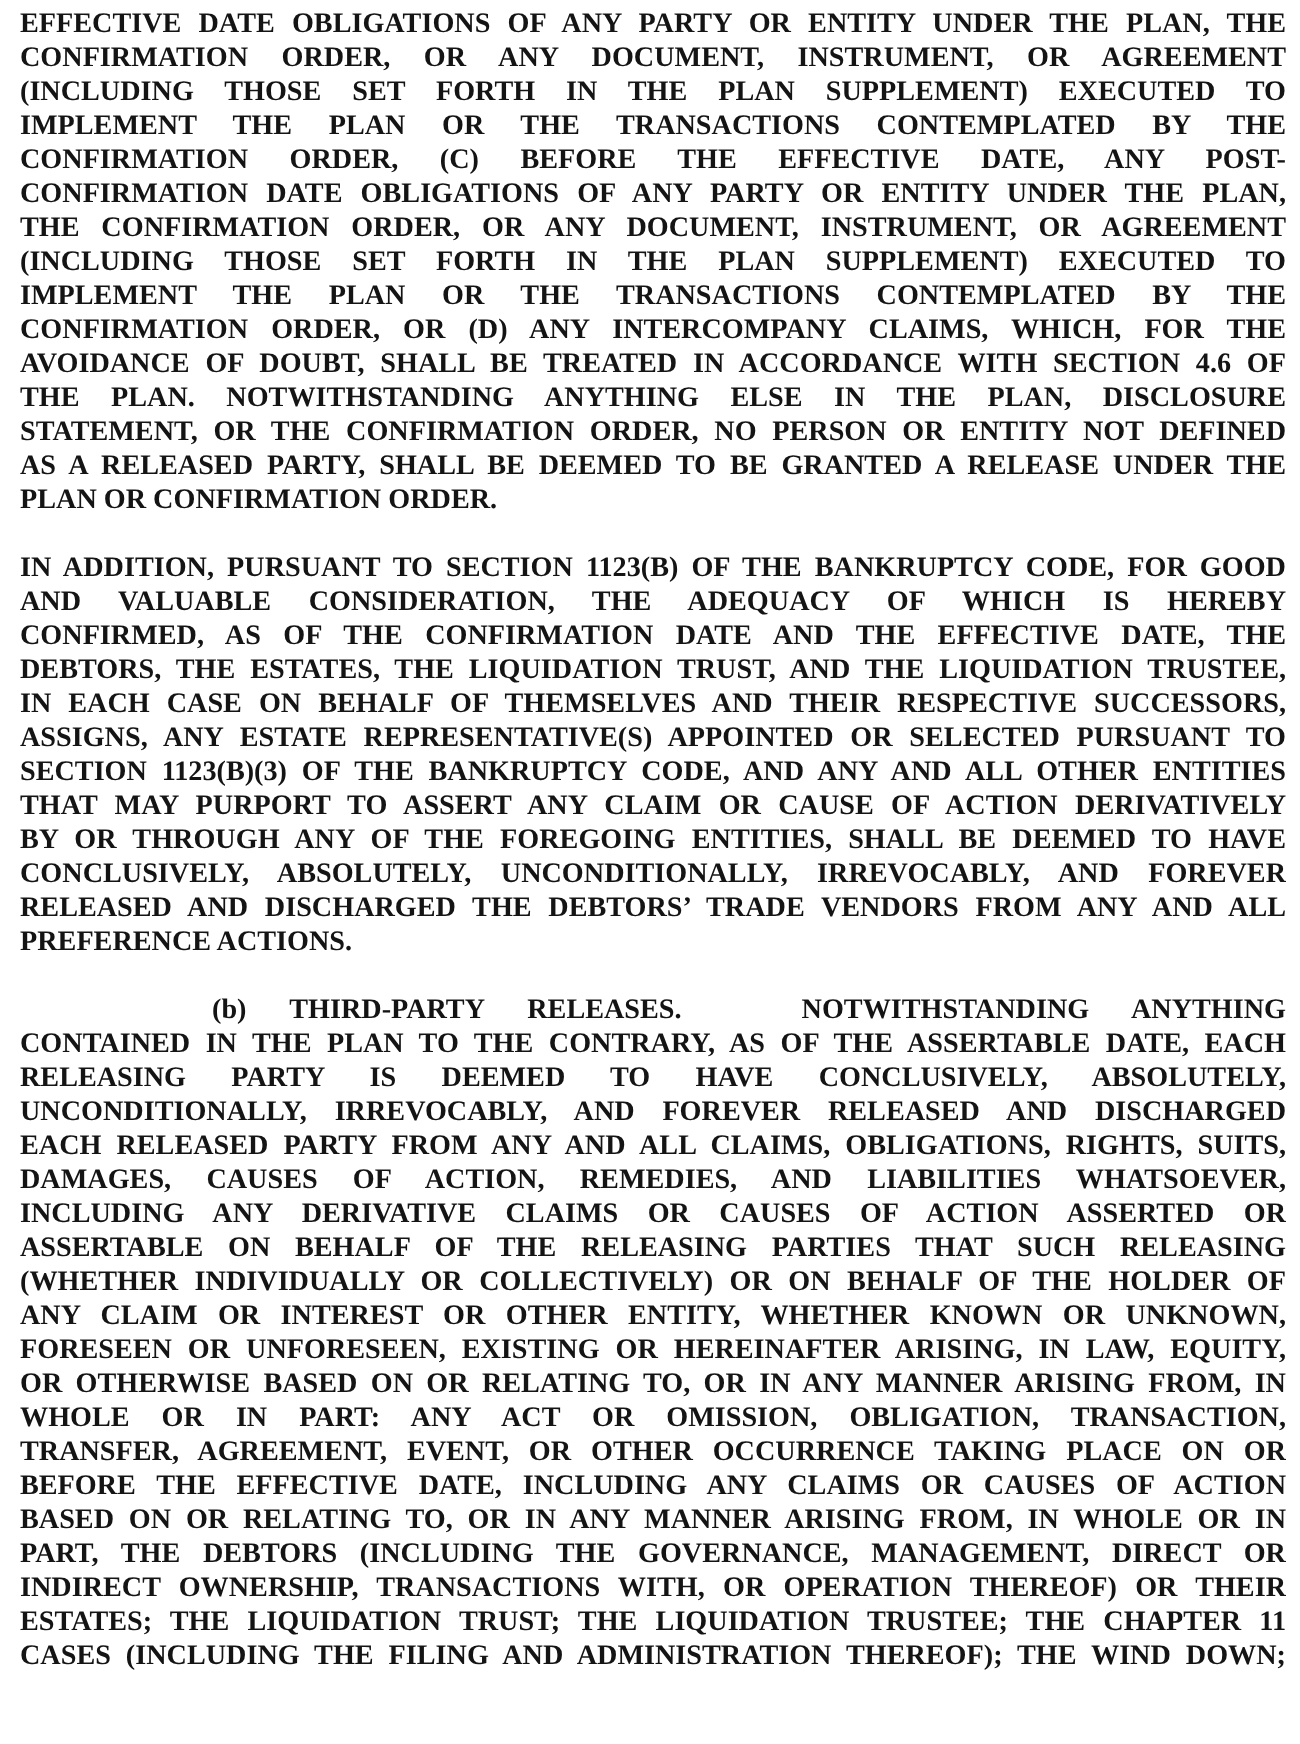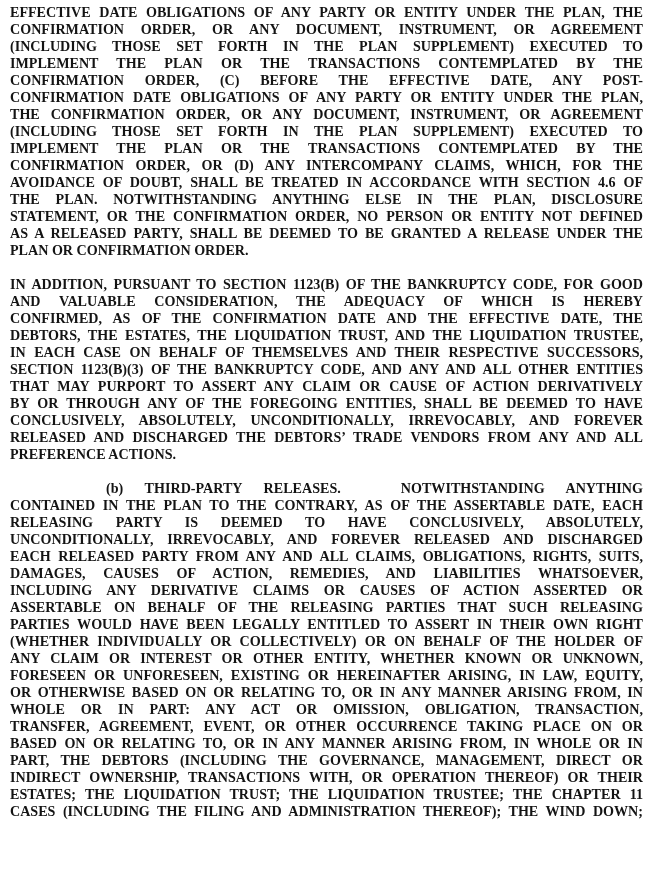--- a/index.html
+++ b/index.html
@@ -54,42 +54,43 @@
       <div class="line">STATEMENT, OR THE CONFIRMATION ORDER, NO PERSON OR ENTITY NOT DEFINED</div>
       <div class="line">AS A RELEASED PARTY, SHALL BE DEEMED TO BE GRANTED A RELEASE UNDER THE</div>
       <div class="line line-end">PLAN OR CONFIRMATION ORDER.</div>
     </div>
     <div class="para">
       <div class="line">IN ADDITION, PURSUANT TO SECTION 1123(B) OF THE BANKRUPTCY CODE, FOR GOOD</div>
       <div class="line">AND VALUABLE CONSIDERATION, THE ADEQUACY OF WHICH IS HEREBY</div>
       <div class="line">CONFIRMED, AS OF THE CONFIRMATION DATE AND THE EFFECTIVE DATE, THE</div>
       <div class="line">DEBTORS, THE ESTATES, THE LIQUIDATION TRUST, AND THE LIQUIDATION TRUSTEE,</div>
       <div class="line">IN EACH CASE ON BEHALF OF THEMSELVES AND THEIR RESPECTIVE SUCCESSORS,</div>
+      <div class="line">ASSIGNS, ANY ESTATE REPRESENTATIVE(S) APPOINTED OR SELECTED PURSUANT TO</div>
       <div class="line">SECTION 1123(B)(3) OF THE BANKRUPTCY CODE, AND ANY AND ALL OTHER ENTITIES</div>
       <div class="line">THAT MAY PURPORT TO ASSERT ANY CLAIM OR CAUSE OF ACTION DERIVATIVELY</div>
       <div class="line">BY OR THROUGH ANY OF THE FOREGOING ENTITIES, SHALL BE DEEMED TO HAVE</div>
       <div class="line">CONCLUSIVELY, ABSOLUTELY, UNCONDITIONALLY, IRREVOCABLY, AND FOREVER</div>
       <div class="line">RELEASED AND DISCHARGED THE DEBTORS’ TRADE VENDORS FROM ANY AND ALL</div>
       <div class="line line-end">PREFERENCE ACTIONS.</div>
     </div>
     <div class="para">
       <div class="line indent-first"><span>(b)</span> <span>THIRD-PARTY RELEASES.</span><span class="tab-gap"></span><span>NOTWITHSTANDING ANYTHING</span></div>
       <div class="line">CONTAINED IN THE PLAN TO THE CONTRARY, AS OF THE ASSERTABLE DATE, EACH</div>
       <div class="line">RELEASING PARTY IS DEEMED TO HAVE CONCLUSIVELY, ABSOLUTELY,</div>
       <div class="line">UNCONDITIONALLY, IRREVOCABLY, AND FOREVER RELEASED AND DISCHARGED</div>
       <div class="line">EACH RELEASED PARTY FROM ANY AND ALL CLAIMS, OBLIGATIONS, RIGHTS, SUITS,</div>
       <div class="line">DAMAGES, CAUSES OF ACTION, REMEDIES, AND LIABILITIES WHATSOEVER,</div>
       <div class="line">INCLUDING ANY DERIVATIVE CLAIMS OR CAUSES OF ACTION ASSERTED OR</div>
       <div class="line">ASSERTABLE ON BEHALF OF THE RELEASING PARTIES THAT SUCH RELEASING</div>
-      <div class="line">PARTIES WOULD HAVE BEEN LEGALLY ENTITLED TO ASSERT IN THEIR OWN RIGHT</div>
       <div class="line">(WHETHER INDIVIDUALLY OR COLLECTIVELY) OR ON BEHALF OF THE HOLDER OF</div>
       <div class="line">ANY CLAIM OR INTEREST OR OTHER ENTITY, WHETHER KNOWN OR UNKNOWN,</div>
       <div class="line">FORESEEN OR UNFORESEEN, EXISTING OR HEREINAFTER ARISING, IN LAW, EQUITY,</div>
       <div class="line">OR OTHERWISE BASED ON OR RELATING TO, OR IN ANY MANNER ARISING FROM, IN</div>
       <div class="line">WHOLE OR IN PART: ANY ACT OR OMISSION, OBLIGATION, TRANSACTION,</div>
       <div class="line">TRANSFER, AGREEMENT, EVENT, OR OTHER OCCURRENCE TAKING PLACE ON OR</div>
+      <div class="line">BEFORE THE EFFECTIVE DATE, INCLUDING ANY CLAIMS OR CAUSES OF ACTION</div>
       <div class="line">BASED ON OR RELATING TO, OR IN ANY MANNER ARISING FROM, IN WHOLE OR IN</div>
       <div class="line">PART, THE DEBTORS (INCLUDING THE GOVERNANCE, MANAGEMENT, DIRECT OR</div>
       <div class="line">INDIRECT OWNERSHIP, TRANSACTIONS WITH, OR OPERATION THEREOF) OR THEIR</div>
       <div class="line">ESTATES; THE LIQUIDATION TRUST; THE LIQUIDATION TRUSTEE; THE CHAPTER 11</div>
       <div class="line">CASES (INCLUDING THE FILING AND ADMINISTRATION THEREOF); THE WIND DOWN;</div>
     </div>
   </div>
 
 </body></html>

